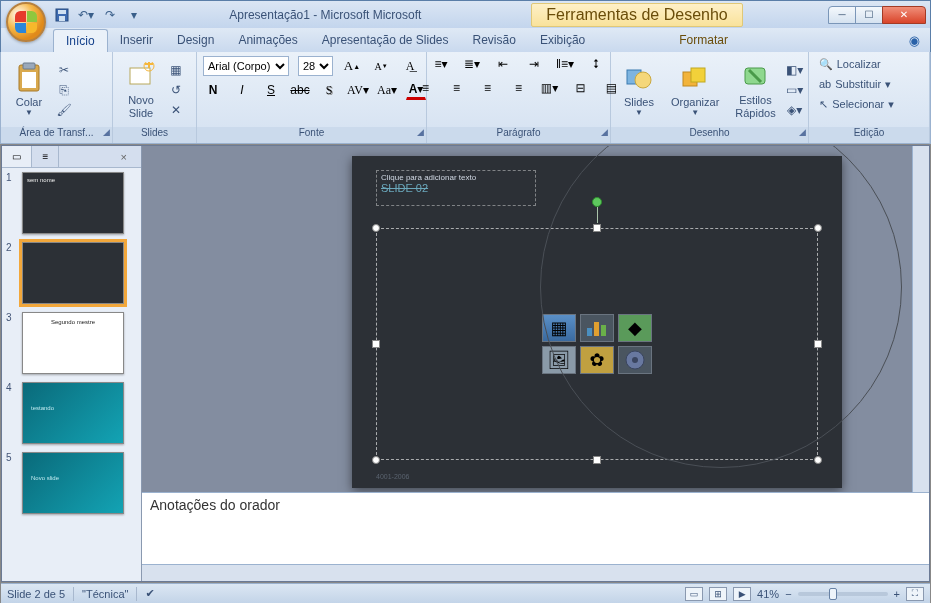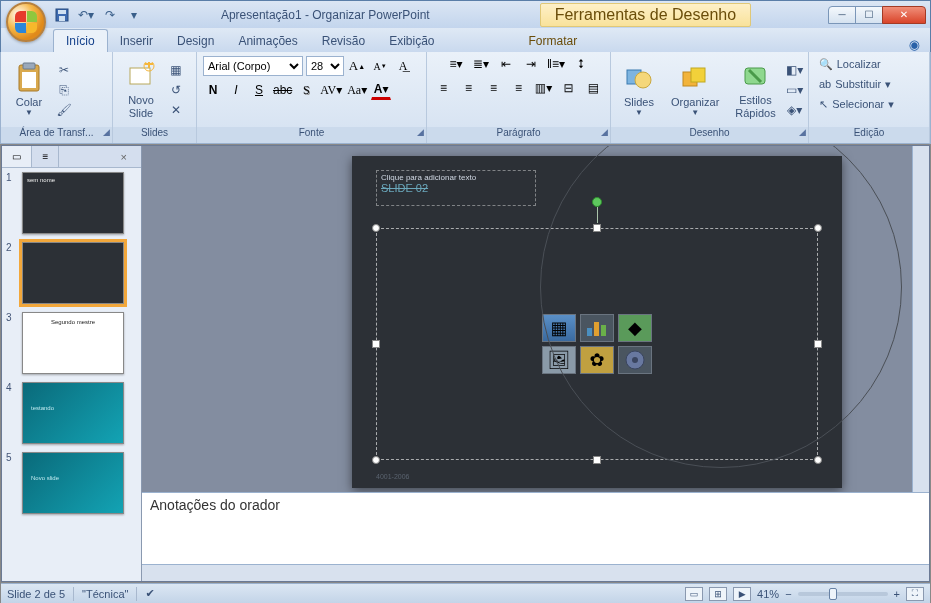--- a/index.html
+++ b/index.html
@@ -17,38 +17,38 @@
 .qat { margin-left: 52px; display: flex; gap: 6px; align-items: center; }
 .qat-btn { width: 18px; height: 18px; display:flex;align-items:center;justify-content:center; color:#3a5f8a; font-size:12px; cursor:pointer; }
 .title-center { flex:1; text-align:center; font-size:12px; color:#3a5277; display:flex; justify-content:center; gap:110px; align-items:center;}
 .title-center .tool-ctx { color:#6a4d0a; font-size:16px; background:linear-gradient(#fef0c7,#f9e29b); padding:2px 14px; border-radius:2px; border:1px solid #e0c877;}
 .winbtns { display:flex; margin-right:4px; }
 .winbtn { width:28px; height:18px; border:1px solid #7a96b8; background:linear-gradient(#f4f8fc,#d5e2f0); margin-left:-1px; display:flex;align-items:center;justify-content:center; font-size:10px; color:#35506f;}
 .winbtn.close { width:44px; background:linear-gradient(#f08f7a,#d9442a); color:#fff; border-color:#a33a25; border-radius:0 4px 0 0;}
 .winbtn:first-child{border-radius:4px 0 0 0}
 
 
-.tabbar { height: 24px; background: linear-gradient(#dfe9f5,#c9d9ee); border-left:1px solid #5a7ea8; border-right:1px solid #5a7ea8; display:flex; align-items:flex-end; padding-left:52px; font-size:12px; }
+.tabbar { height: 24px; background: linear-gradient(#dfe9f5,#c9d9ee); border-left:1px solid #5a7ea8; border-right:1px solid #5a7ea8; display:flex; align-items:center; padding-left:52px; font-size:12px; }
 .tab { padding:4px 12px; color:#3a5277; cursor:pointer; }
 .tab.active { background:#eaf1f9; border:1px solid #9bb2cf; border-bottom:none; border-radius:3px 3px 0 0; color:#15428b;}
 .tab.ctx { margin-left:70px; color:#6a4d0a;}
 .help-ic { margin-left:auto; margin-right:10px; color:#2a62a8; font-size:13px; cursor:pointer;}
 
 
 .ribbon { height: 92px; background: linear-gradient(#eaf1f9,#d4e1f1); border:1px solid #9bb2cf; border-top:none; display:flex; }
 .group { border-right:1px solid #b8c9de; display:flex; flex-direction:column; position:relative; }
 .group-body { flex:1; display:flex; align-items:center; padding:2px 6px; gap:4px;}
 .group-label { height:16px; background:#cbdaec; font-size:10px; color:#3a5277; display:flex; justify-content:center; position:relative;}
 .group-label .dlg { position:absolute; right:2px; font-size:9px; color:#5872a0; cursor:pointer;}
 .bigbtn { display:flex; flex-direction:column; align-items:center; justify-content:center; padding:2px 6px; cursor:pointer; font-size:11px; color:#3a5277; height:70px;}
 .bigbtn .ic { width:32px; height:32px; margin-bottom:2px; display:flex;align-items:center;justify-content:center; font-size:24px;}
 .smallcol { display:flex; flex-direction:column; gap:2px; justify-content:center;}
 .smallbtn { width:18px; height:18px; display:flex;align-items:center;justify-content:center; font-size:12px; color:#3a5277; cursor:pointer;}
 select.combo { font-size:11px; height:20px; border:1px solid #9bb2cf; background:#fff;}
-.row { display:flex; gap:3px; align-items:center;}
+.row { display:flex; gap:9px; align-items:center;}
 .fontbtn { min-width:20px; height:20px; border:1px solid transparent; display:flex;align-items:center;justify-content:center; font-size:12px; cursor:pointer; font-family:"Times New Roman",serif;}
 .parabtn { width:22px; height:20px; display:flex;align-items:center;justify-content:center; cursor:pointer; font-size:12px;}
 
 
 .editrow { display:flex; align-items:center; gap:4px; font-size:11px; color:#3a5277; padding:1px 4px; cursor:pointer; height:20px;}
 
 
 .main { position:absolute; top:145px; left:1px; right:1px; bottom:21px; display:flex; background:#838da0; border:1px solid #6b7a95;}
 .panel-tabs { width:140px; background:#e8eef7; display:flex; flex-direction:column; border-right:1px solid #8a99b0;}
 .panel-tabstrip { height:22px; display:flex; background:#d4deee; border-bottom:1px solid #a8b8ce;}
@@ -110,35 +110,36 @@
           <rect x="1" y="1" width="12" height="12" fill="#3d6ab0" stroke="#274a7e"></rect>
           <rect x="3" y="2" width="8" height="4" fill="#cfe0f2"></rect>
           <rect x="4" y="8" width="6" height="5" fill="#cfe0f2"></rect>
         </svg>
     </span>
     <span class="qat-btn">↶▾</span>
     <span class="qat-btn">↷</span>
     <span class="qat-btn">▾</span>
   </div>
   <div class="title-center">
-    <span>Apresentação1 - Organizar PowerPoint</span>
+    <span>Apresentação1 - Microsoft Microsoft</span>
     <span class="tool-ctx">Ferramentas de Desenho</span>
   </div>
   <div class="winbtns">
     <div class="winbtn">─</div>
     <div class="winbtn">☐</div>
     <div class="winbtn close">✕</div>
   </div>
 </div>
 
 <div class="tabbar">
   <div class="tab active">Início</div>
   <div class="tab">Inserir</div>
   <div class="tab">Design</div>
   <div class="tab">Animações</div>
+  <div class="tab">Apresentação de Slides</div>
   <div class="tab">Revisão</div>
   <div class="tab">Exibição</div>
   <div class="tab ctx">Formatar</div>
   <span class="help-ic">◉</span>
 </div>
 
 <div class="ribbon">
 
   <div class="group" style="width:112px">
     <div class="group-body">

